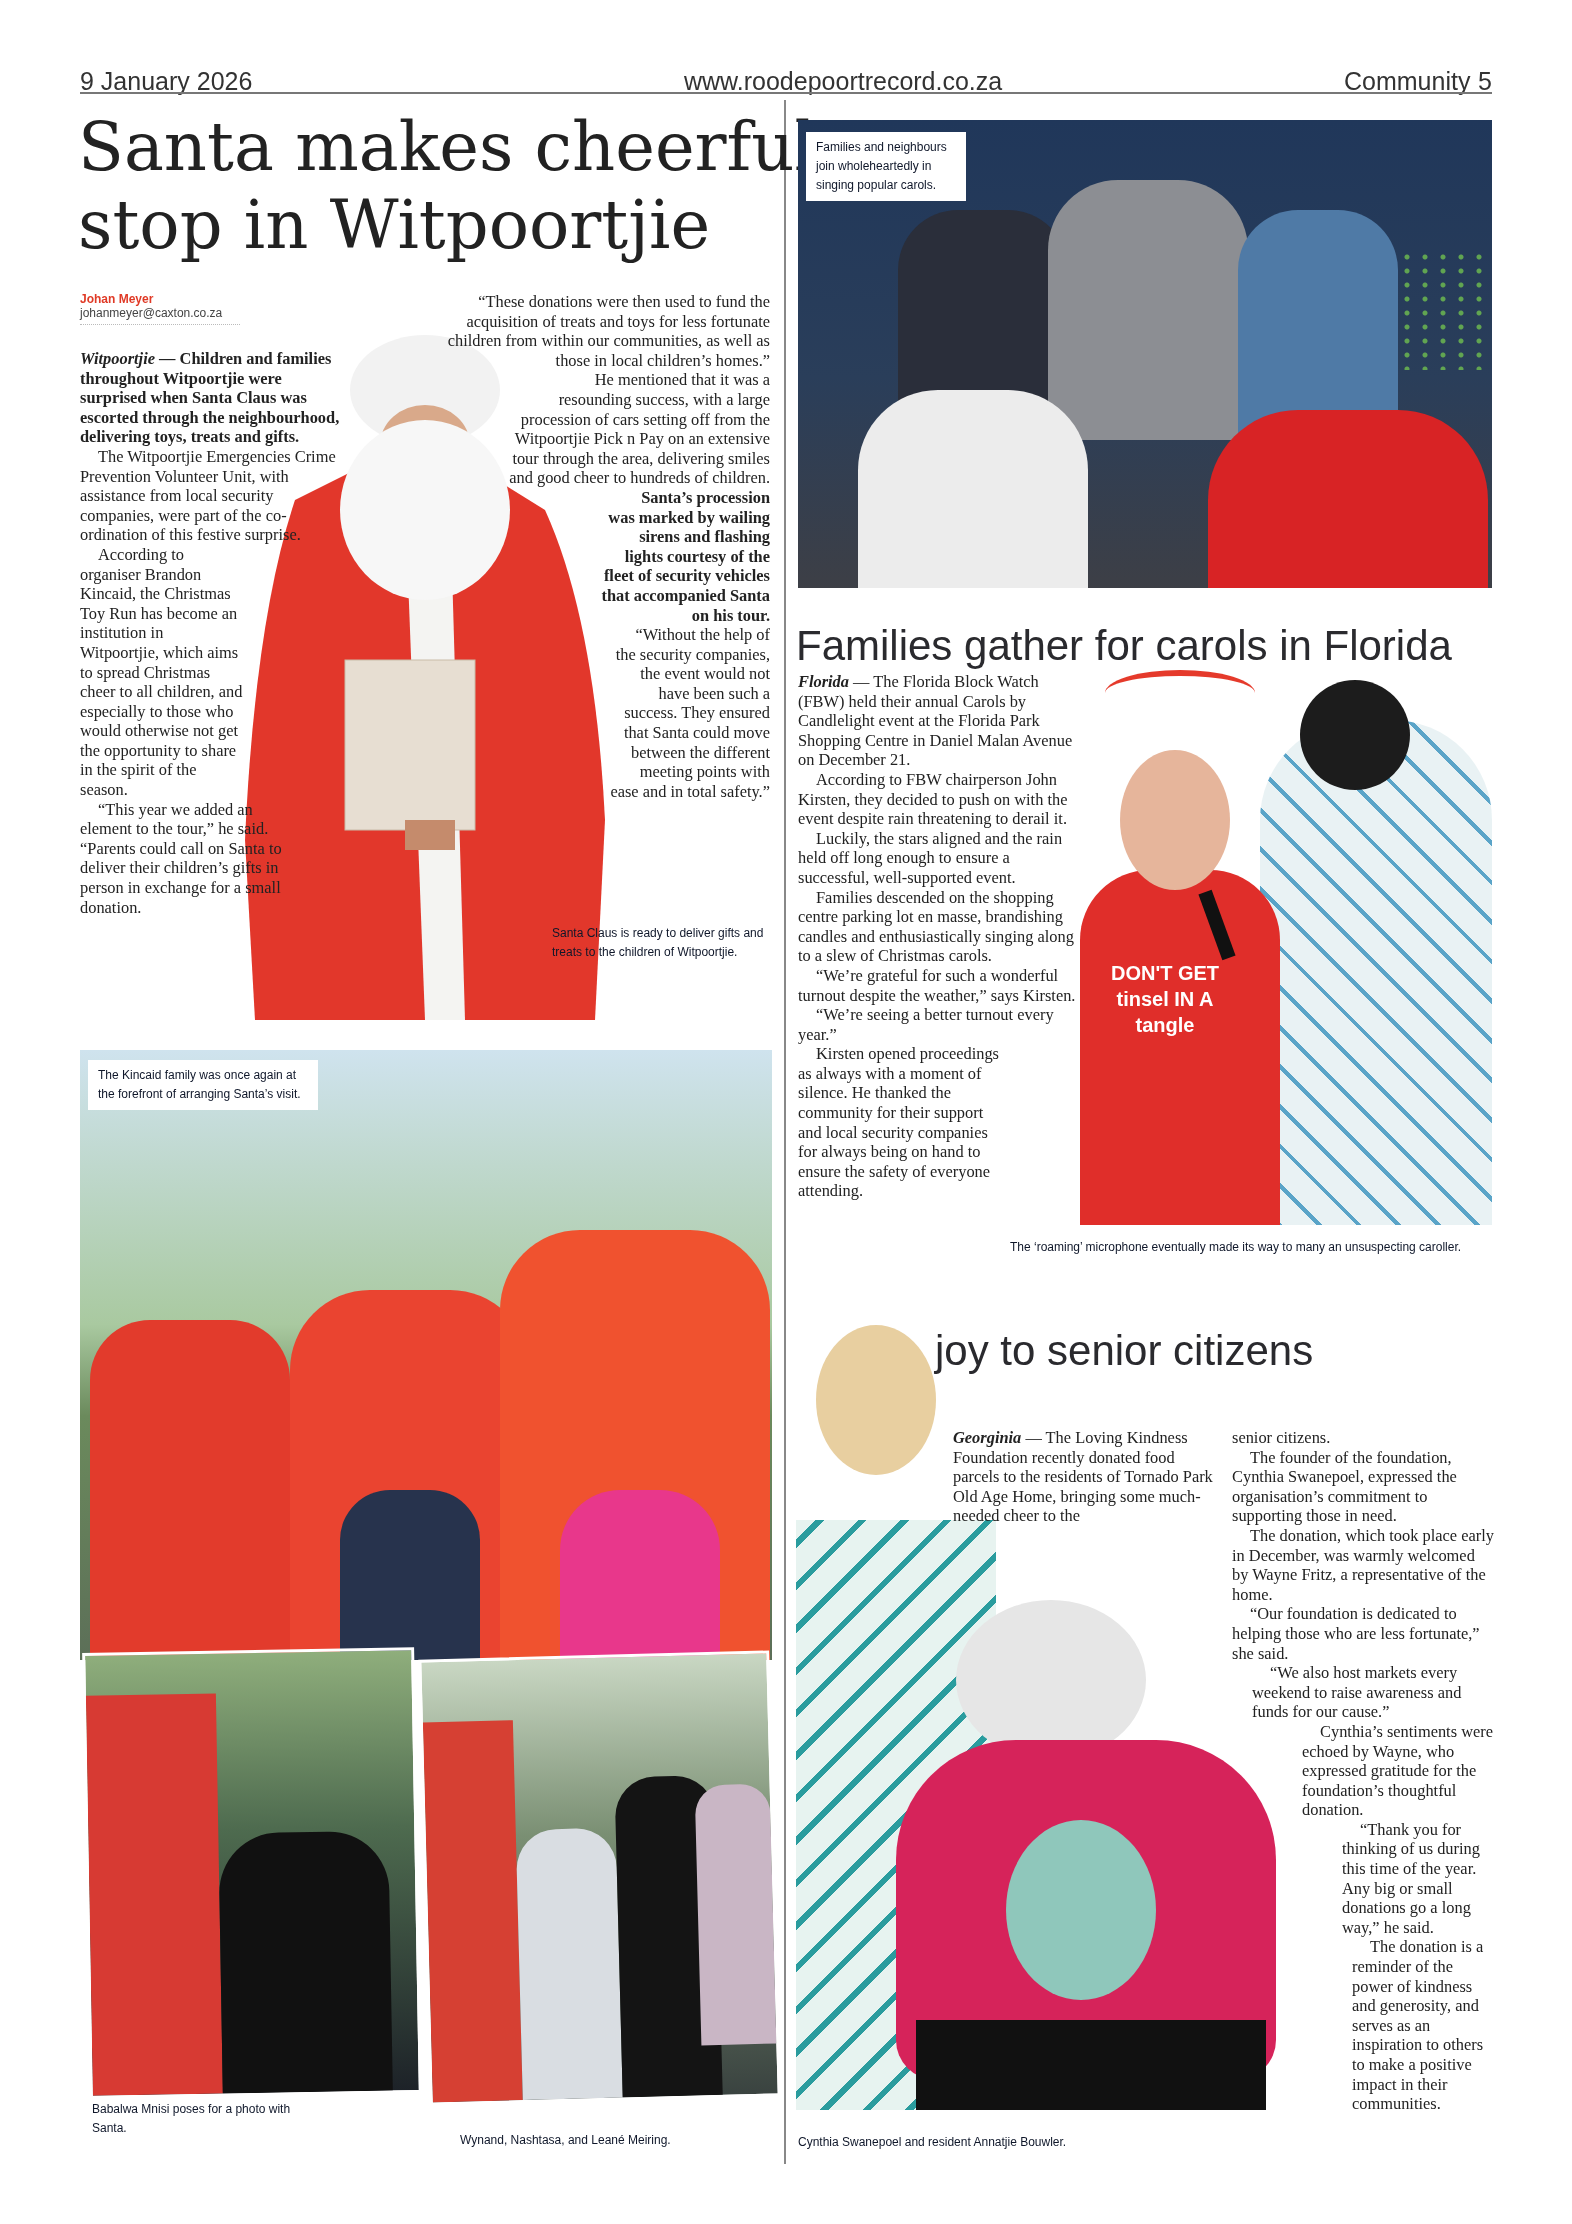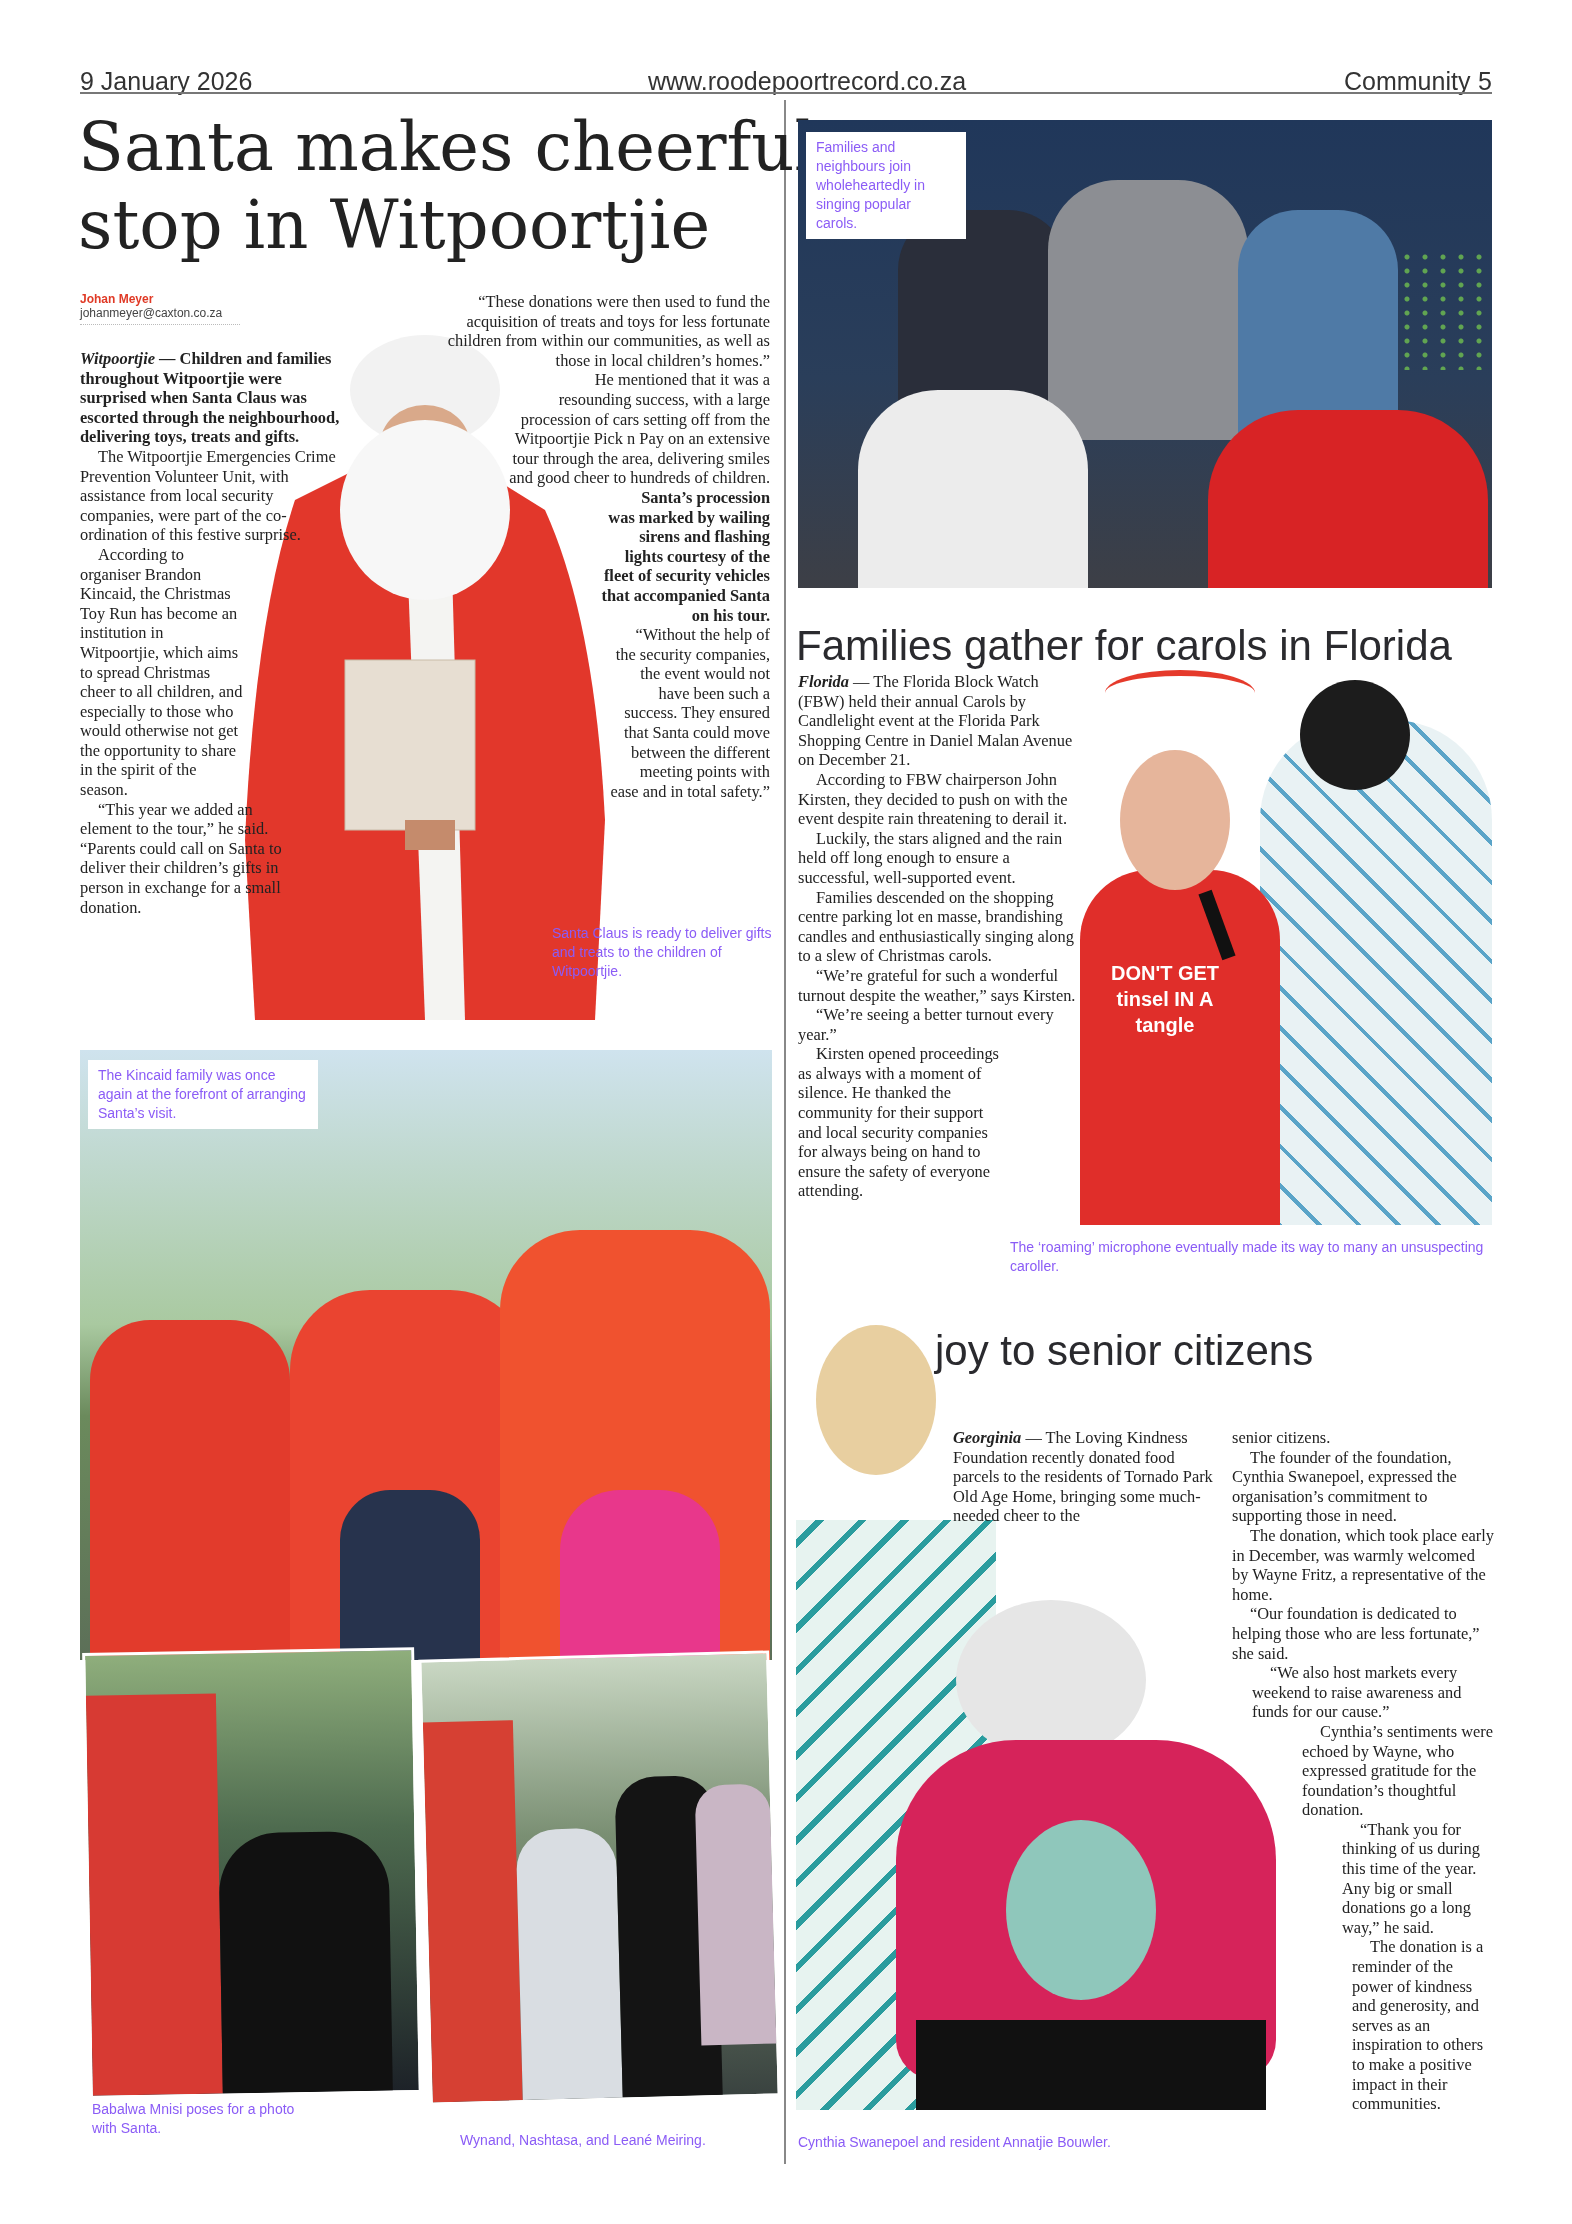--- a/index.html
+++ b/index.html
@@ -8,32 +8,32 @@
   .hdr{font-family:"Liberation Sans",sans-serif;font-size:25px;color:#333;top:67px;}
   .rule{left:80px;width:1412px;top:92px;height:2px;background:#777;}
   .vrule{left:784px;top:100px;width:2px;height:2064px;background:#888;}
   .headline-serif{font-family:"DejaVu Serif",serif;color:#222;font-weight:normal;}
   .headline-sans{font-family:"Liberation Sans",sans-serif;color:#2a2a2e;margin-top:20px;}
   .body{font-size:16.4px;line-height:19.6px;color:#222;}
   .body p{margin:0;text-indent:18px;}
   .body p.first{text-indent:0;}
   .lead{font-weight:bold;}
   .dateline{font-style:italic;font-weight:bold;}
-  .cap{font-family:"Liberation Sans",sans-serif;font-size:14px;line-height:19px;color:#8b5cf6;}
+  .cap{font-family:"Liberation Sans",sans-serif;font-size:12px;line-height:19px;color:#0f172a;}
   .capbox{background:#fff;padding:6px 10px;}
   .photo{overflow:hidden;}
   .byline-name{font-family:"Liberation Sans",sans-serif;color:#e03a26;font-weight:bold;font-size:12px;}
   .byline-mail{font-family:"Liberation Sans",sans-serif;color:#444;font-size:12px;}
   .dots{border-bottom:1px dotted #bbb;}
 </style>
 </head>
 <body>
 
 <div class="abs hdr" style="left:80px;">9 January 2026</div>
-<div class="abs hdr" style="left:648px;">www.roodepoortrecord.co.za</div>
+<div class="abs hdr" style="left:684px;">www.roodepoortrecord.co.za</div>
 <div class="abs hdr" style="left:1344px;">Community</div>
 <div class="abs hdr" style="left:1478px;">5</div>
 <div class="abs rule"></div>
 <div class="abs vrule"></div>
 
 <div class="abs headline-serif" style="left:78px;top:108px;font-size:67px;line-height:78px;">
   <div>Santa makes cheerful</div>
   <div>stop in Witpoortjie</div>
 </div>
 

